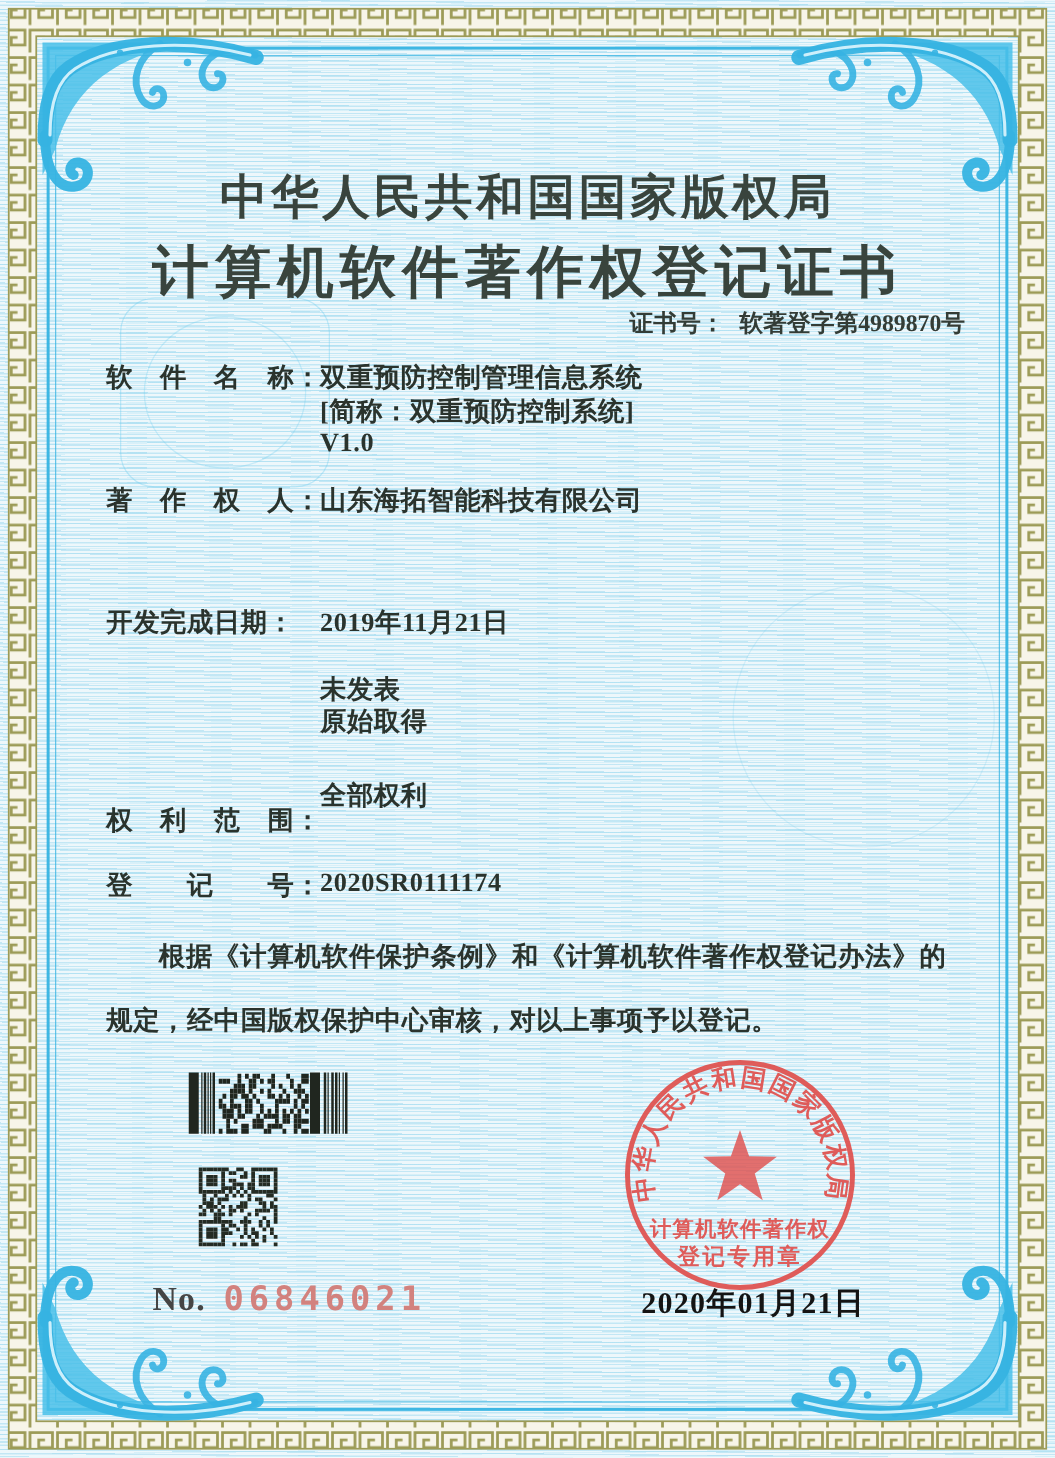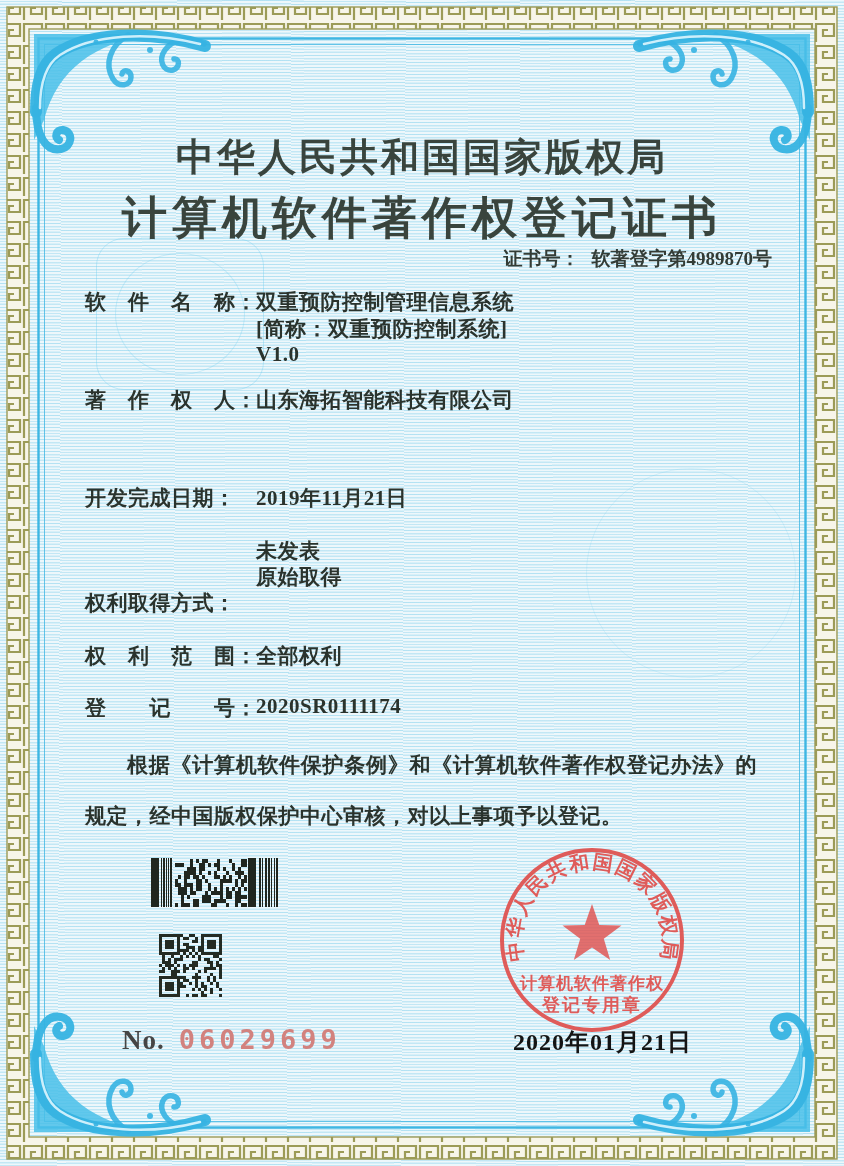--- a/index.html
+++ b/index.html
@@ -132,25 +132,24 @@
   <div class="val" style="top:342px">V1.0</div>
 
   <div class="lbl" style="top:386px">著　作　权　人：</div>
   <div class="val" style="top:386px">山东海拓智能科技有限公司</div>
 
   <div class="lbl" style="top:484px">开发完成日期：</div>
   <div class="val" style="top:484px">2019年11月21日</div>
 
   <div class="val" style="top:537px">未发表</div>
 
-  <div class="lbl" style="top:589px">权利取得方式：</div>
   <div class="val" style="top:563px">原始取得</div>
 
   <div class="lbl" style="top:642px">权　利　范　围：</div>
-  <div class="val" style="top:642px">全部权利</div>
+  <div class="val" style="top:622px">全部权利</div>
 
   <div class="lbl" style="top:694px">登　　记　　号：</div>
   <div class="val" style="top:694px">2020SR0111174</div>
 
   <div class="statement">根据《计算机软件保护条例》和《计算机软件著作权登记办法》的规定，经中国版权保护中心审核，对以上事项予以登记。</div>
 
   <div class="barcode">
       <div class="bc-bar" style="left: 0px; width: 8px;"></div>
       <div class="bc-bar" style="left: 10px; width: 1px;"></div>
       <div class="bc-bar" style="left: 12px; width: 2px;"></div>
@@ -523,21 +522,21 @@
       <div class="qr-mod" style="left: 20px; top: 62px; width: 3px; height: 3px;"></div>
       <div class="qr-mod" style="left: 29px; top: 62px; width: 3px; height: 3px;"></div>
       <div class="qr-mod" style="left: 35px; top: 62px; width: 3px; height: 3px;"></div>
       <div class="qr-mod" style="left: 38px; top: 62px; width: 3px; height: 3px;"></div>
       <div class="qr-mod" style="left: 44px; top: 62px; width: 3px; height: 3px;"></div>
       <div class="qr-mod" style="left: 47px; top: 62px; width: 3px; height: 3px;"></div>
       <div class="qr-mod" style="left: 62px; top: 62px; width: 3px; height: 3px;"></div>
     </div>
 
   <div class="serial">
-    <span class="no">No.</span><span class="num">06029699</span>
+    <span class="no">No.</span><span class="num">06846021</span>
   </div>
 
   <svg class="seal-svg" viewBox="0 0 196 196" xmlns="http://www.w3.org/2000/svg">
     <defs>
       <path id="sealArc" d="M30.3,121.3 A71,71 0 1 1 163.7,121.3" fill="none"></path>
     </defs>
     <circle class="seal-ring" cx="97" cy="97" r="90"></circle>
     <polygon class="seal-star" points="97,61 104.3,82 126.5,82.4 108.8,95.8 115.2,117.1 97,104.4 78.8,117.1 85.2,95.8 67.5,82.4 89.7,82"></polygon>
     <text class="seal-text seal-arc-text">
       <textPath href="#sealArc" startOffset="50%" text-anchor="middle">中华人民共和国国家版权局</textPath>

